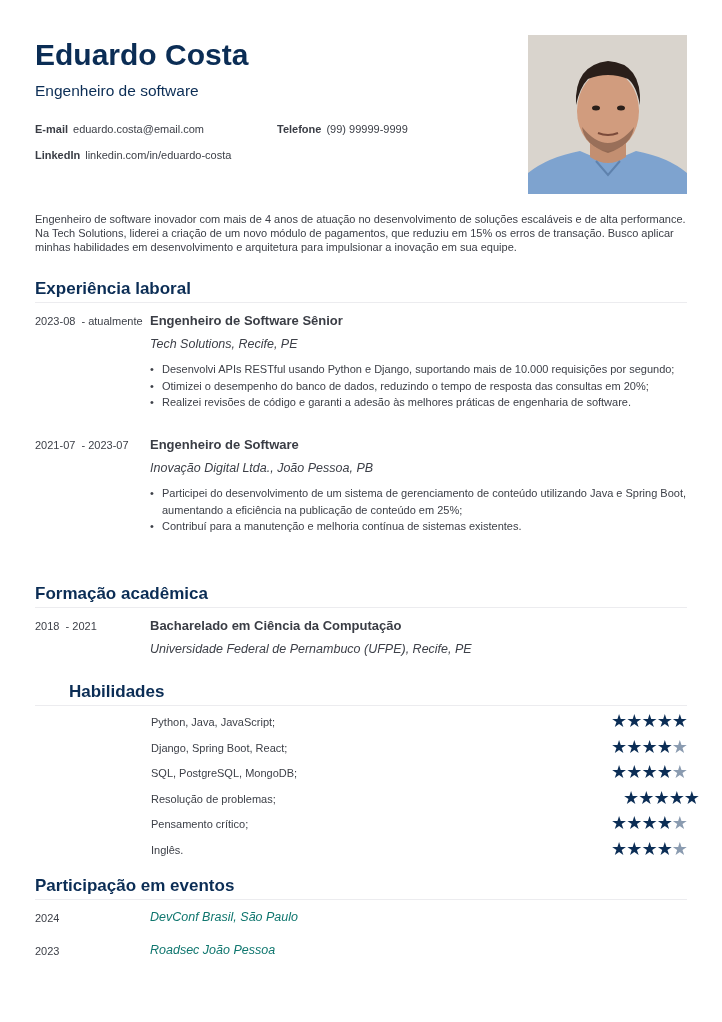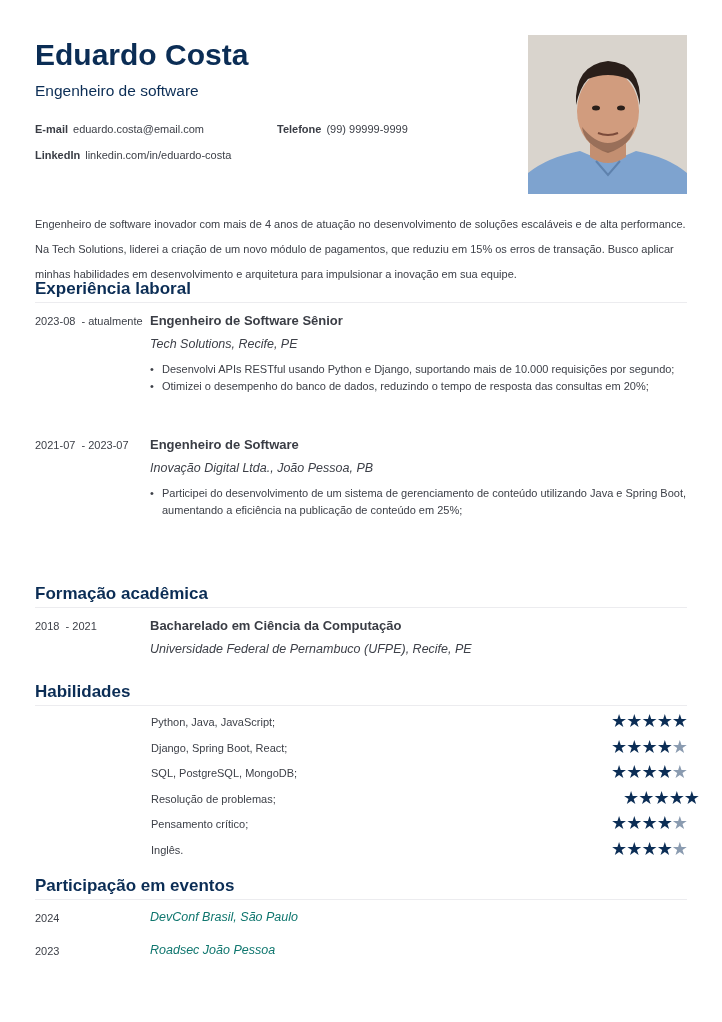--- a/index.html
+++ b/index.html
@@ -16,21 +16,21 @@
     font-size: 15.5px; color: #0b2d55;
   }
   .contact { position: absolute; font-size: 11px; color: #3d4048; }
   .contact b { color: #3a3d45; margin-right: 5px; font-weight: bold; }
   .photo {
     position: absolute; left: 528px; top: 35px; width: 159px; height: 159px;
     background: #d8d3cc; overflow: hidden;
   }
   .summary {
     position: absolute; left: 35px; top: 212px; width: 655px;
-    font-size: 11px; line-height: 25px; color: #3d4048;
+    font-size: 11px; line-height: 14px; color: #3d4048;
   }
   .section-title {
     position: absolute; left: 35px; font-size: 17px; font-weight: bold; color: #0b2d55;
   }
   .divider { position: absolute; left: 35px; width: 652px; height: 1px; background: #ececef; }
   .date { position: absolute; left: 35px; font-size: 11px; color: #3d4048; white-space: pre; }
   .role { position: absolute; left: 150px; font-size: 13px; font-weight: bold; color: #3a3d45; }
   .org { position: absolute; left: 150px; font-size: 12.5px; font-style: italic; color: #3d4048; }
   ul.bullets {
     position: absolute; left: 150px; margin: 0; padding-left: 12px; width: 540px;
@@ -83,36 +83,38 @@
 
 <div class="section-title" style="top:279px;">Experiência laboral</div>
 <div class="divider" style="top:302px;"></div>
 
 <div class="date" style="top:315px;">2023-08  - atualmente</div>
 <div class="role" style="top:313px;text-align:center;">Engenheiro de Software Sênior</div>
 <div class="org" style="top:337px;">Tech Solutions, Recife, PE</div>
 <ul class="bullets" style="top:361px;">
   <li>Desenvolvi APIs RESTful usando Python e Django, suportando mais de 10.000 requisições por segundo;</li>
   <li>Otimizei o desempenho do banco de dados, reduzindo o tempo de resposta das consultas em 20%;</li>
+  <li>Realizei revisões de código e garanti a adesão às melhores práticas de engenharia de software.</li>
 </ul>
 
 <div class="date" style="top:439px;">2021-07  - 2023-07</div>
 <div class="role" style="top:437px;">Engenheiro de Software</div>
 <div class="org" style="top:461px;">Inovação Digital Ltda., João Pessoa, PB</div>
 <ul class="bullets" style="top:485px;">
   <li>Participei do desenvolvimento de um sistema de gerenciamento de conteúdo utilizando Java e Spring Boot, aumentando a eficiência na publicação de conteúdo em 25%;</li>
+  <li>Contribuí para a manutenção e melhoria contínua de sistemas existentes.</li>
 </ul>
 
 <div class="section-title" style="top:584px;">Formação acadêmica</div>
 <div class="divider" style="top:607px;"></div>
 <div class="date" style="top:620px;">2018  - 2021</div>
 <div class="role" style="top:618px;">Bacharelado em Ciência da Computação</div>
 <div class="org" style="top:642px;">Universidade Federal de Pernambuco (UFPE), Recife, PE</div>
 
-<div class="section-title" style="top:682px;">Habilidades</div>
+<div class="section-title" style="top:682px;margin-left:34px;">Habilidades</div>
 <div class="divider" style="top:705px;"></div>
 <div id="skills-container">
     <div class="skill-row" style="top: 715px;">
       <span class="skill-name">Python, Java, JavaScript;</span>
       <div class="stars">
         <span class="star">★</span>
         <span class="star">★</span>
         <span class="star">★</span>
         <span class="star">★</span>
         <span class="star">★</span>

